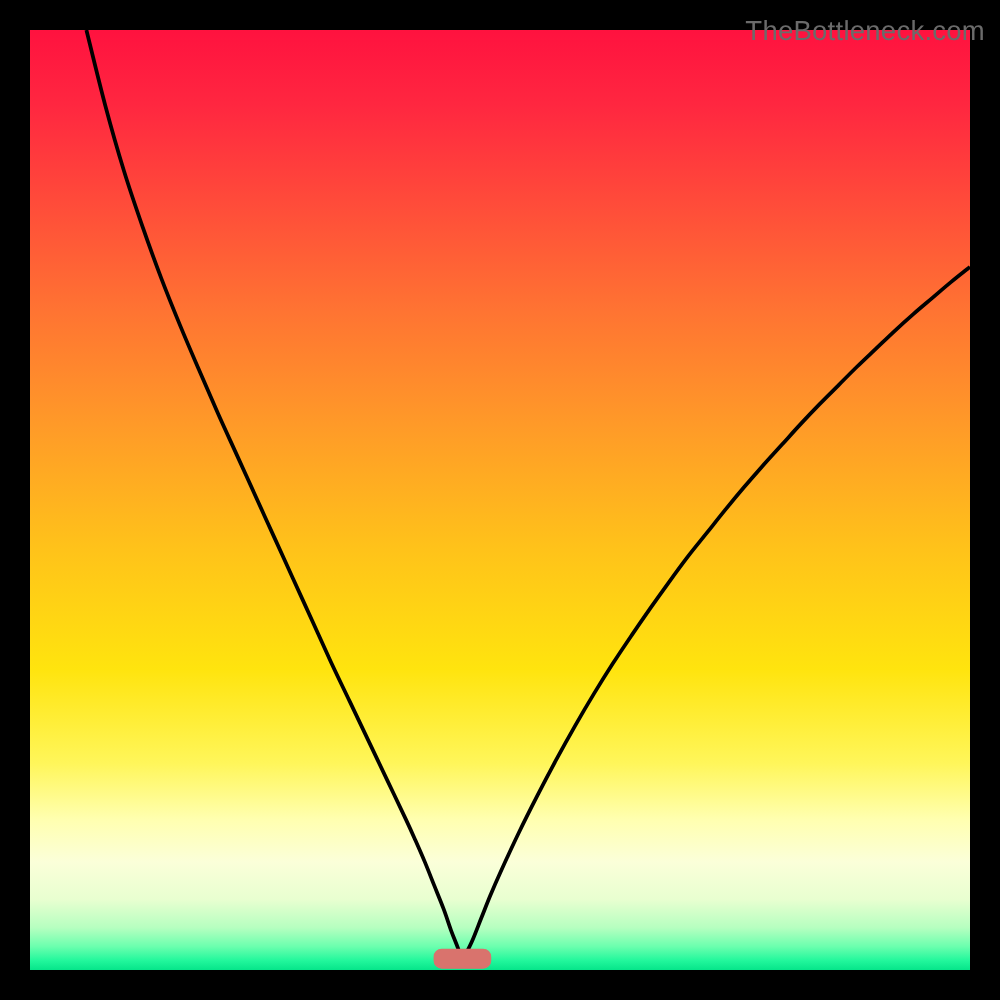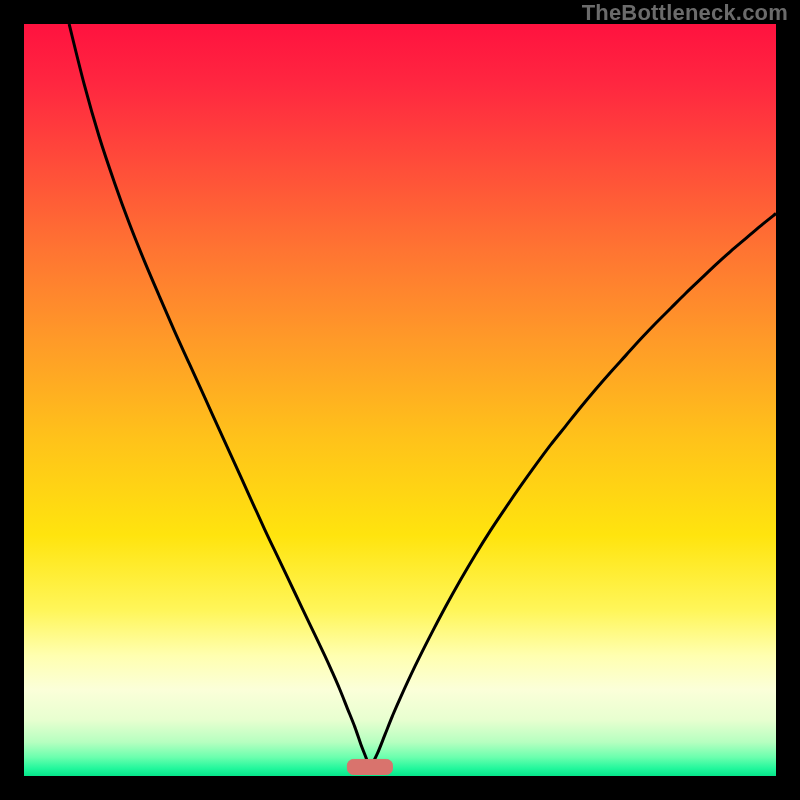--- a/index.html
+++ b/index.html
@@ -21,25 +21,25 @@
   }
   .plot {
     position: absolute;
     left: 0;
     top: 0;
     width: 752px;
     height: 752px;
   }
   .watermark {
     position: absolute;
-    top: 0;
+    top: 12px;
     right: 12px;
     color: #6b6b6b;
     font-size: 22px;
-    font-weight: 700;
+    font-weight: 400;
     letter-spacing: 0.2px;
   }
   svg { display:block; }
 </style>
 </head>
 <body>
 
 <div class="frame">
   <svg class="plot" viewBox="0 0 752 752" preserveAspectRatio="none">
     <defs>

